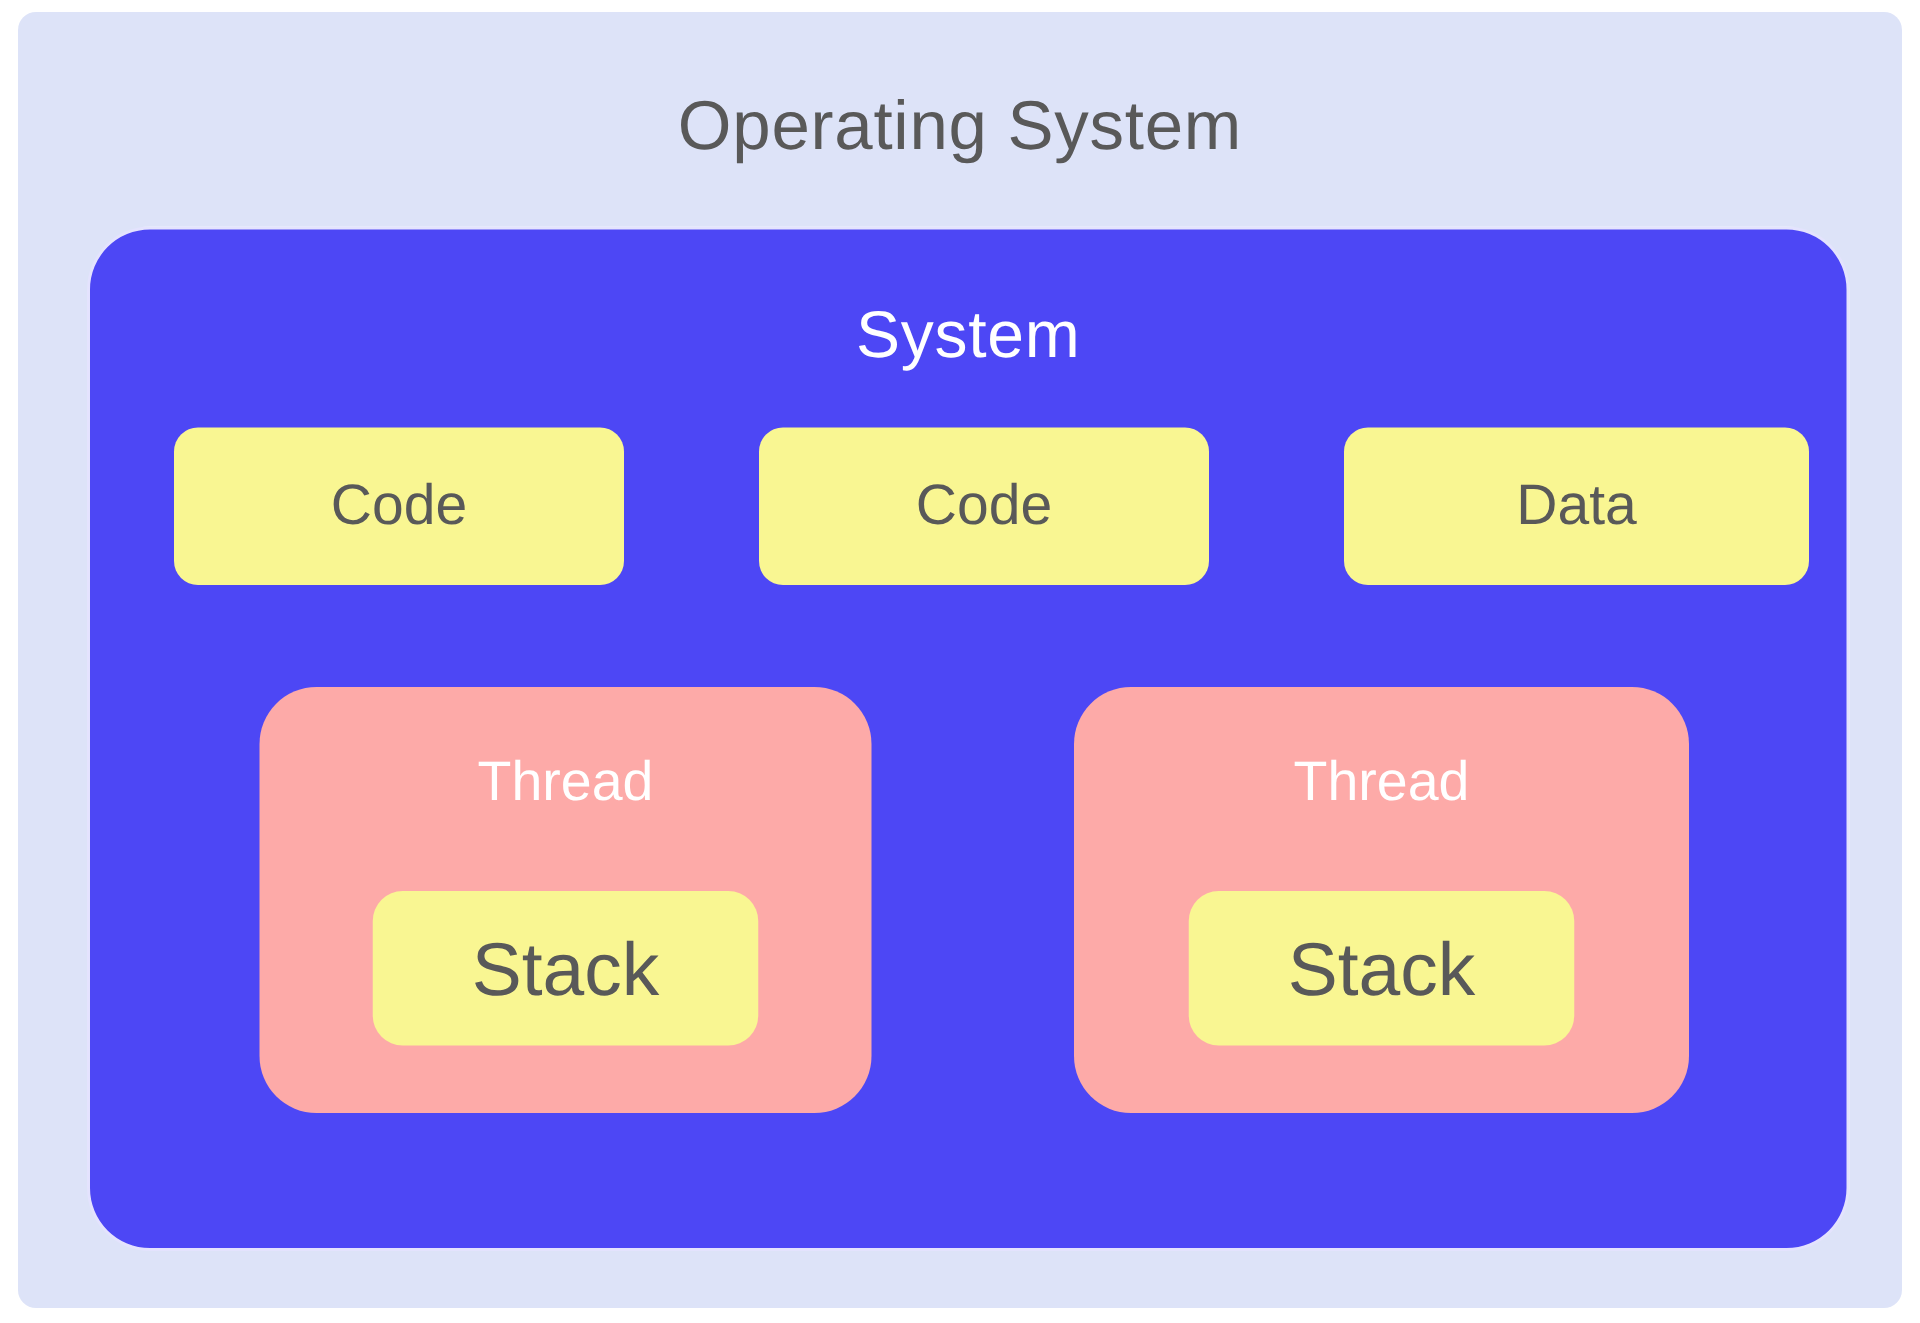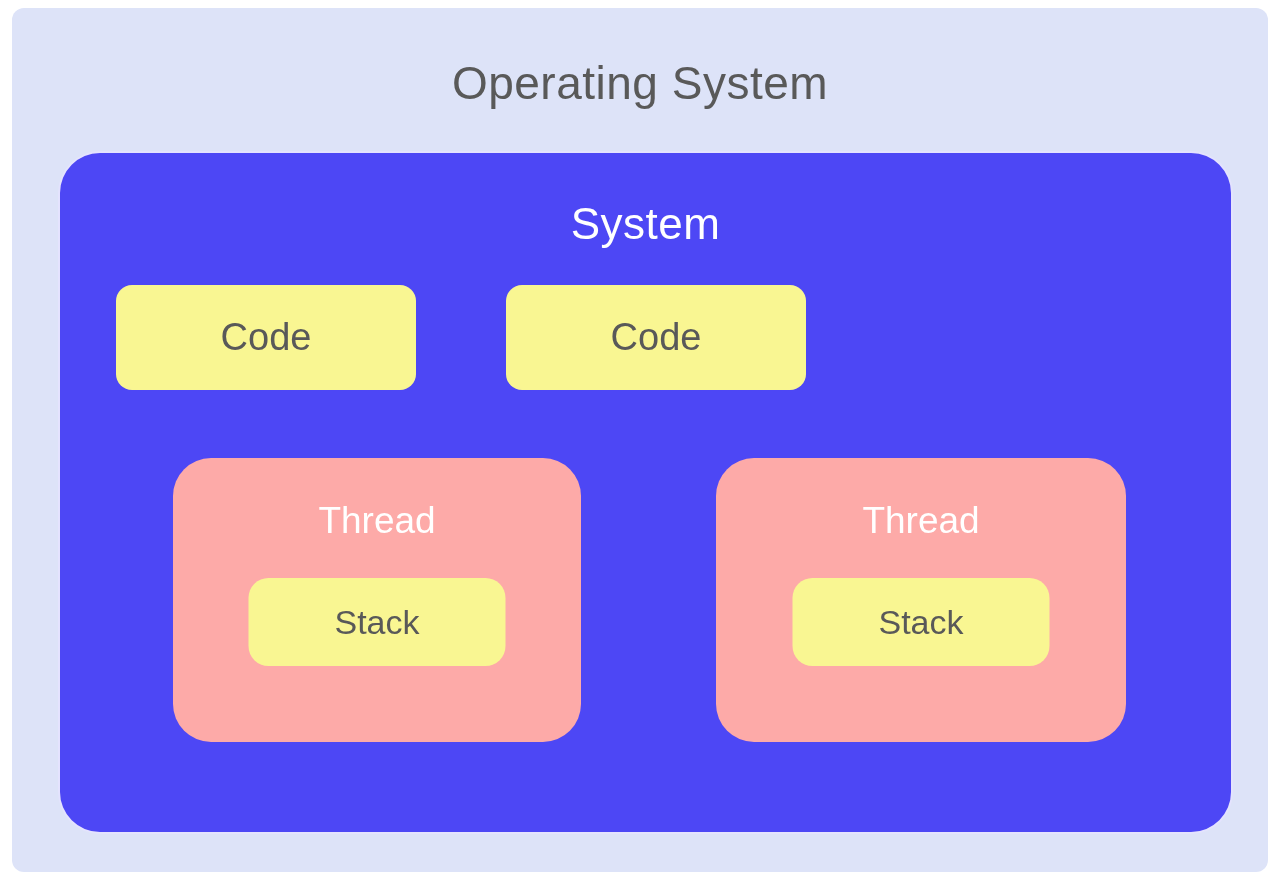--- a/index.html
+++ b/index.html
@@ -93,44 +93,45 @@
     top: 42px;
     width: 100%;
     text-align: center;
     font-size: 37px;
     color: var(--light-text);
   }
   .stack-box {
     position: absolute;
     left: 50%;
     transform: translateX(-50%);
-    top: 120px;
+    top: 136px;
     width: 257px;
-    height: 88px;
+    height: 103px;
     background: var(--section-bg);
     border-radius: 20px;
     display: flex;
     align-items: center;
     justify-content: center;
-    font-size: 34px;
+    font-size: 50px;
     color: var(--dark-text);
   }
 </style>
 </head>
 <body>
 
 <div class="stage">
   <div class="os-box">
     <div class="os-title">Operating System</div>
 
     <div class="process-box">
       <div class="process-title">System</div>
 
       <div class="mem-section mem-code">Code</div>
       <div class="mem-section mem-heap">Code</div>
+      <div class="mem-section mem-data">Data</div>
 
       <div class="thread-box thread-1">
         <div class="thread-title">Thread</div>
         <div class="stack-box">Stack</div>
       </div>
 
       <div class="thread-box thread-2">
         <div class="thread-title">Thread</div>
         <div class="stack-box">Stack</div>
       </div>

